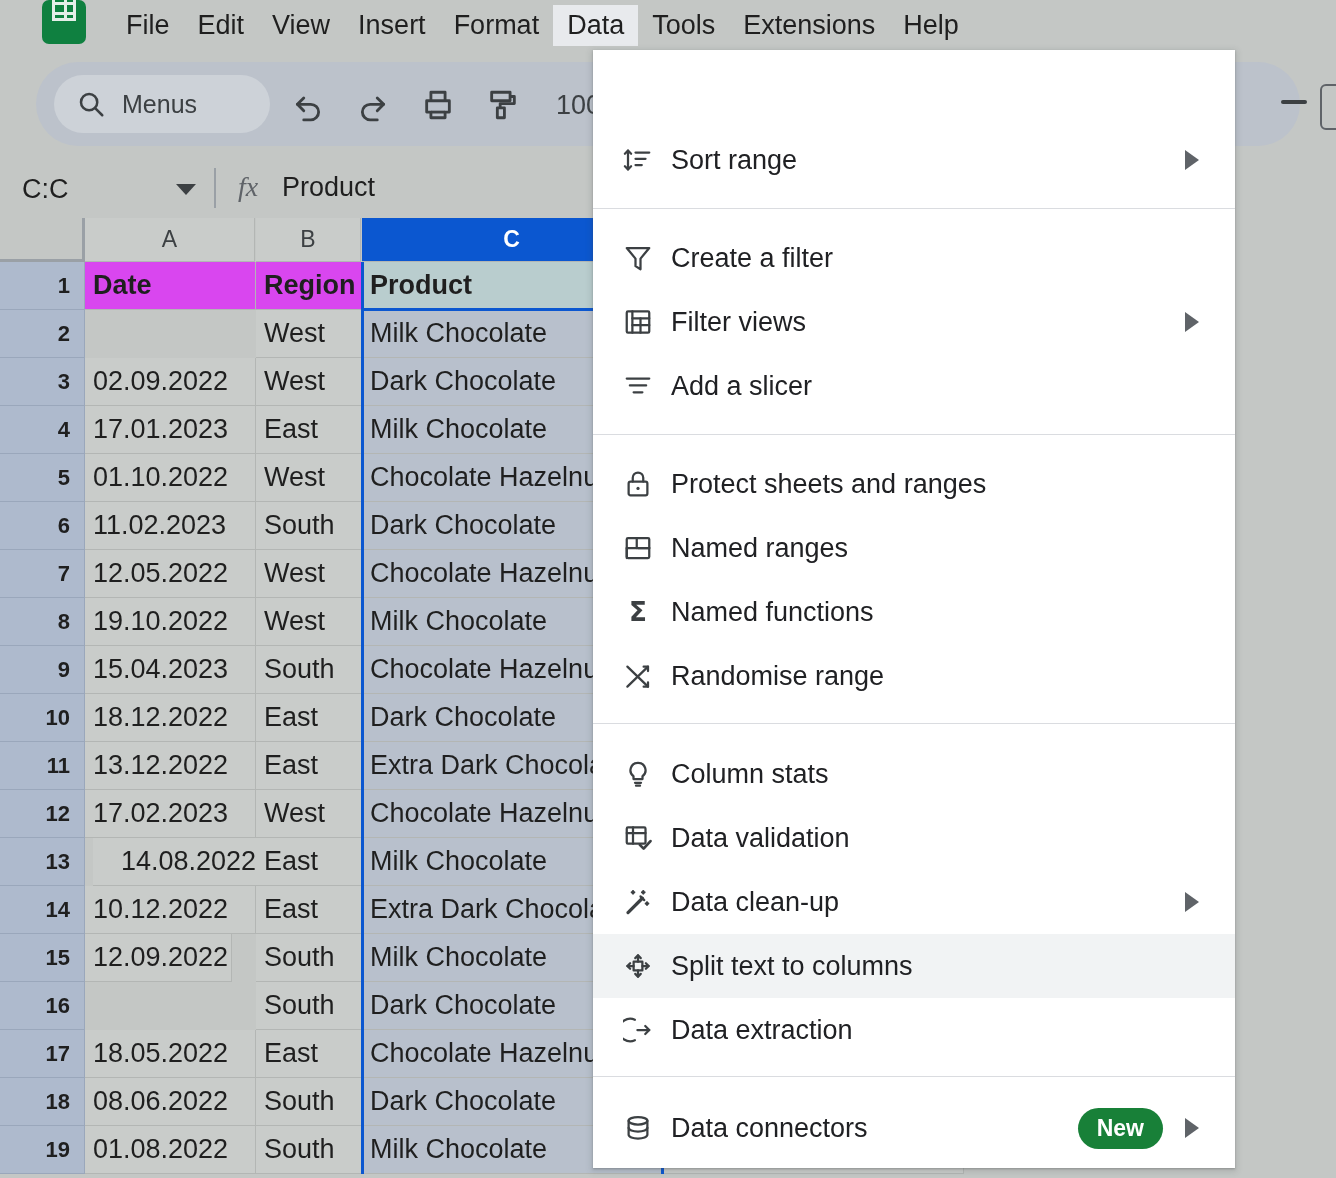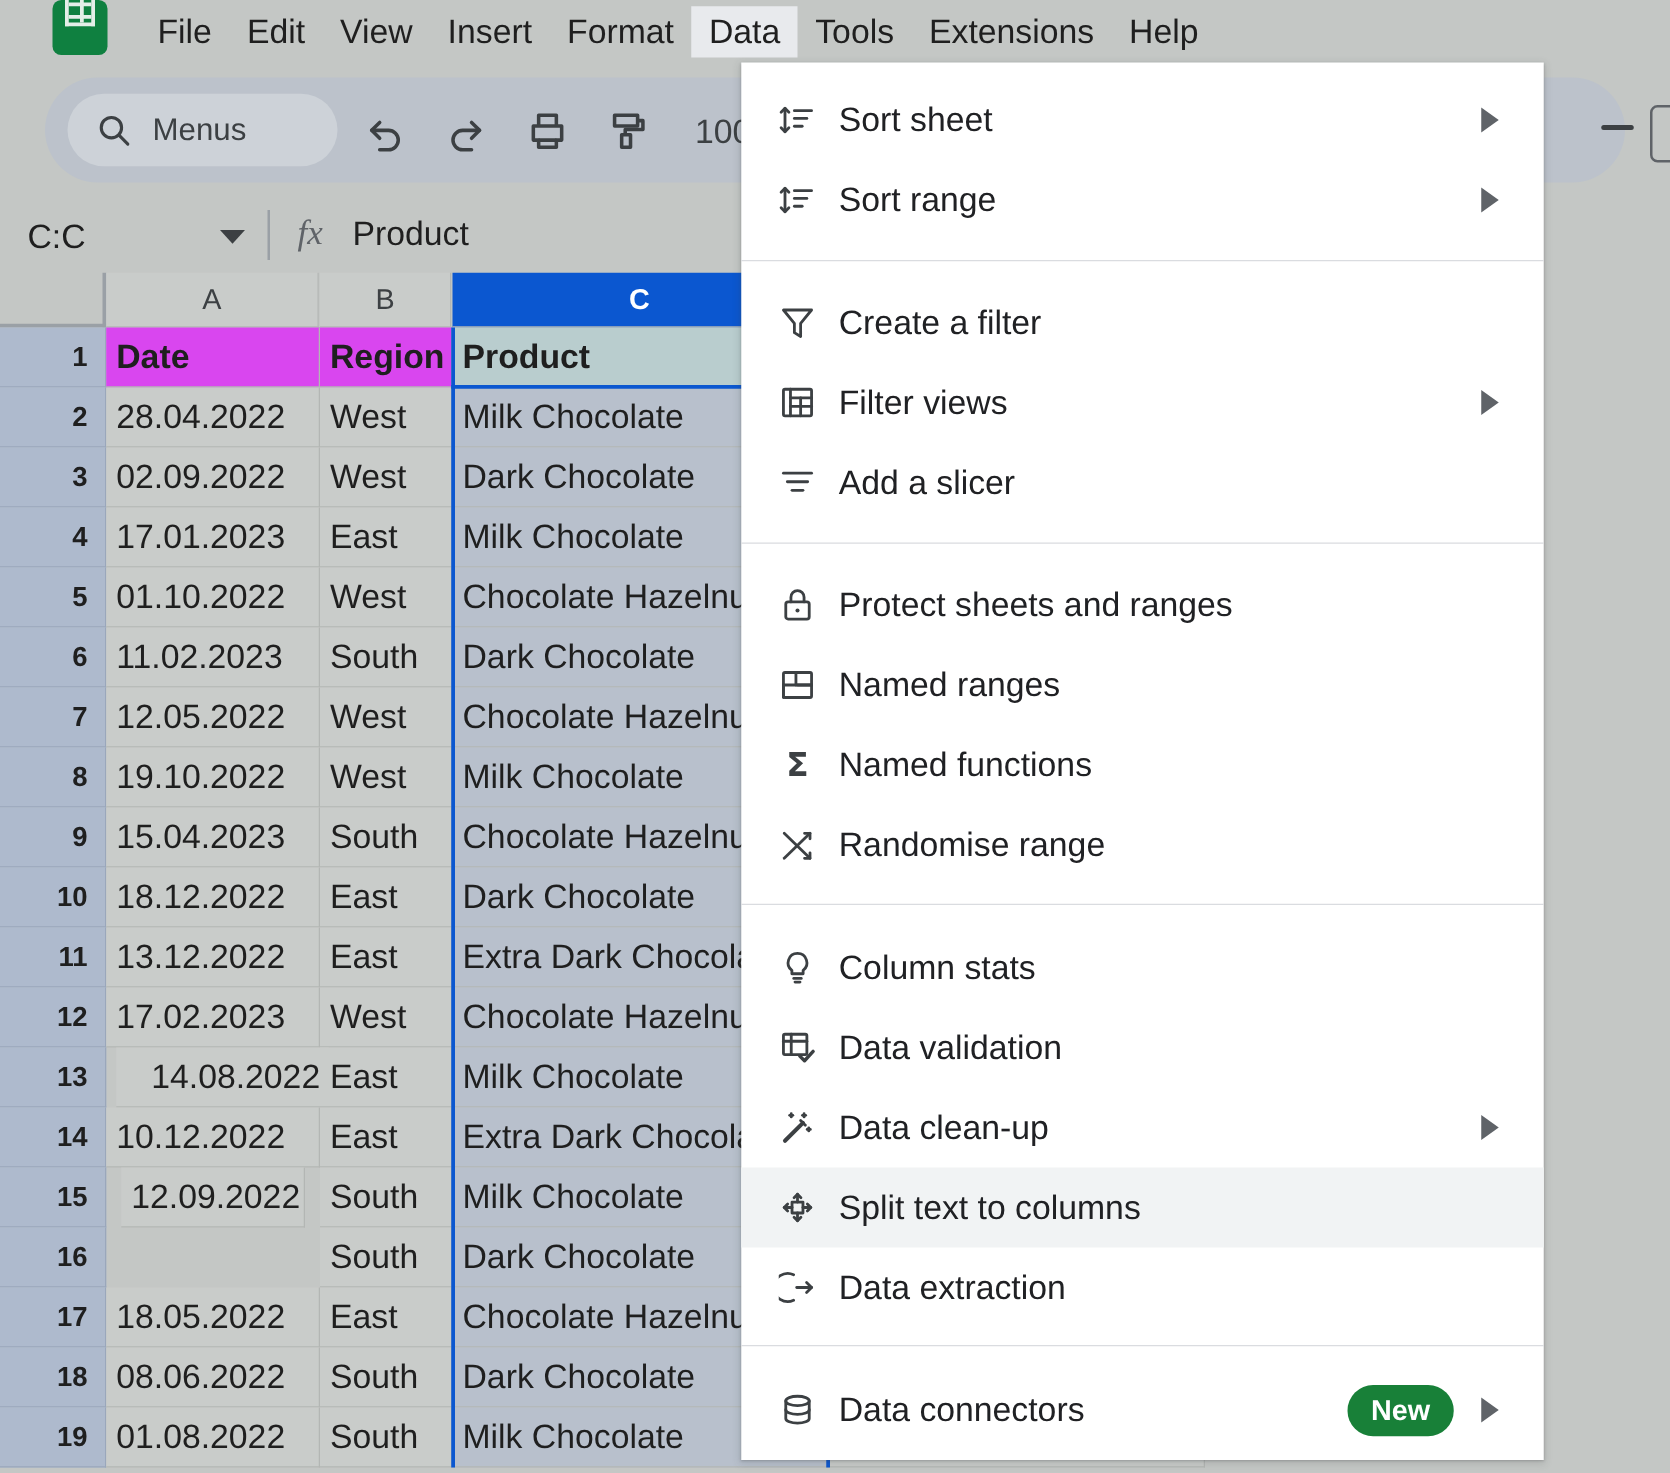--- a/index.html
+++ b/index.html
@@ -235,21 +235,20 @@
   <div class="colhead" style="left: 85px; width: 170px;">A</div>
       <div class="colhead" style="left: 256px; width: 105px;">B</div>
       <div class="colhead sel" style="left: 362px; width: 300px;">C</div>
       <div class="colhead" style="left: 663px; width: 300px;">D</div>
       <div class="rowhead" style="top: 44px;">1</div>
       <div class="cell cola hdr" style="left: 85px; width: 171px; top: 44px;">Date</div>
       <div class="cell colb hdr" style="left: 256px; width: 106px; top: 44px;">Region</div>
       <div class="cell colc hdr" style="left: 362px; width: 301px; top: 44px;">Product</div>
       <div class="cell cold hdr" style="left: 663px; width: 301px; top: 44px;">Product</div>
       <div class="rowhead" style="top: 92px;">2</div>
-      <div class="cell cola" style="left: 85px; width: 171px; top: 92px;">28.04.2022</div>
       <div class="cell colb" style="left: 256px; width: 106px; top: 92px;">West</div>
       <div class="cell colc" style="left: 362px; width: 301px; top: 92px;">Milk Chocolate</div>
       <div class="cell cold" style="left: 663px; width: 301px; top: 92px;">Milk Chocolate</div>
       <div class="rowhead" style="top: 140px;">3</div>
       <div class="cell cola" style="left: 85px; width: 171px; top: 140px;">02.09.2022</div>
       <div class="cell colb" style="left: 256px; width: 106px; top: 140px;">West</div>
       <div class="cell colc" style="left: 362px; width: 301px; top: 140px;">Dark Chocolate</div>
       <div class="cell cold" style="left: 663px; width: 301px; top: 140px;">Dark Chocolate</div>
       <div class="rowhead" style="top: 188px;">4</div>
       <div class="cell cola" style="left: 85px; width: 171px; top: 188px;">17.01.2023</div>
@@ -300,21 +299,21 @@
       <div class="cell cola" style="left: 93px; width: 171px; top: 620px; padding-left: 28px;">14.08.2022</div>
       <div class="cell colb" style="left: 256px; width: 106px; top: 620px;">East</div>
       <div class="cell colc" style="left: 362px; width: 301px; top: 620px;">Milk Chocolate</div>
       <div class="cell cold" style="left: 663px; width: 301px; top: 620px;">Milk Chocolate</div>
       <div class="rowhead" style="top: 668px;">14</div>
       <div class="cell cola" style="left: 85px; width: 171px; top: 668px;">10.12.2022</div>
       <div class="cell colb" style="left: 256px; width: 106px; top: 668px;">East</div>
       <div class="cell colc" style="left: 362px; width: 301px; top: 668px;">Extra Dark Chocolate</div>
       <div class="cell cold" style="left: 663px; width: 301px; top: 668px;">Extra Dark Chocolate</div>
       <div class="rowhead" style="top: 716px;">15</div>
-      <div class="cell cola" style="left: 97px; width: 147px; top: 716px;">12.09.2022</div>
+      <div class="cell cola" style="left: 85px; width: 147px; top: 716px;">12.09.2022</div>
       <div class="cell colb" style="left: 256px; width: 106px; top: 716px;">South</div>
       <div class="cell colc" style="left: 362px; width: 301px; top: 716px;">Milk Chocolate</div>
       <div class="cell cold" style="left: 663px; width: 301px; top: 716px;">Milk Chocolate</div>
       <div class="rowhead" style="top: 764px;">16</div>
       <div class="cell colb" style="left: 256px; width: 106px; top: 764px;">South</div>
       <div class="cell colc" style="left: 362px; width: 301px; top: 764px;">Dark Chocolate</div>
       <div class="cell cold" style="left: 663px; width: 301px; top: 764px;">Dark Chocolate</div>
       <div class="rowhead" style="top: 812px;">17</div>
       <div class="cell cola" style="left: 85px; width: 171px; top: 812px;">18.05.2022</div>
       <div class="cell colb" style="left: 256px; width: 106px; top: 812px;">East</div>
@@ -333,34 +332,20 @@
       <div class="col-c-border-l" style="left: 361px; top: 44px; height: 912px;"></div>
       <div class="col-c-border-l" style="left: 661px; top: 92px; height: 864px;"></div>
       <div style="position: absolute; left: 361px; top: 90px; width: 302px; height: 3px; background: rgb(11, 87, 208);"></div>
     </div>
 
   <div class="dropdown" id="dropdown">
       <div class="divider" style="top: 158px;"></div>
       <div class="divider" style="top: 384px;"></div>
       <div class="divider" style="top: 673px;"></div>
       <div class="divider" style="top: 1026px;"></div>
-      <div class="mrow" style="top: 14px;">
-        <span class="micon">
-          <svg width="30" height="30" viewBox="0 0 24 24" fill="none" stroke="#3c4043" stroke-width="1.8" stroke-linecap="round" stroke-linejoin="round">
-            <path d="M4 4.5v15"></path>
-            <path d="M1.5 7 4 4.5 6.5 7"></path>
-            <path d="M1.5 17 4 19.5 6.5 17"></path>
-            <path d="M10 6h11"></path>
-            <path d="M10 11h8"></path>
-            <path d="M10 16h5"></path>
-          </svg>
-        </span>
-        <span class="mlabel">Sort sheet</span>
-        <span class="arrow"></span>
-      </div>
       <div class="mrow" style="top: 78px;">
         <span class="micon">
           <svg width="30" height="30" viewBox="0 0 24 24" fill="none" stroke="#3c4043" stroke-width="1.8" stroke-linecap="round" stroke-linejoin="round">
             <path d="M4 4.5v15"></path>
             <path d="M1.5 7 4 4.5 6.5 7"></path>
             <path d="M1.5 17 4 19.5 6.5 17"></path>
             <path d="M10 6h11"></path>
             <path d="M10 11h8"></path>
             <path d="M10 16h5"></path>
           </svg>

